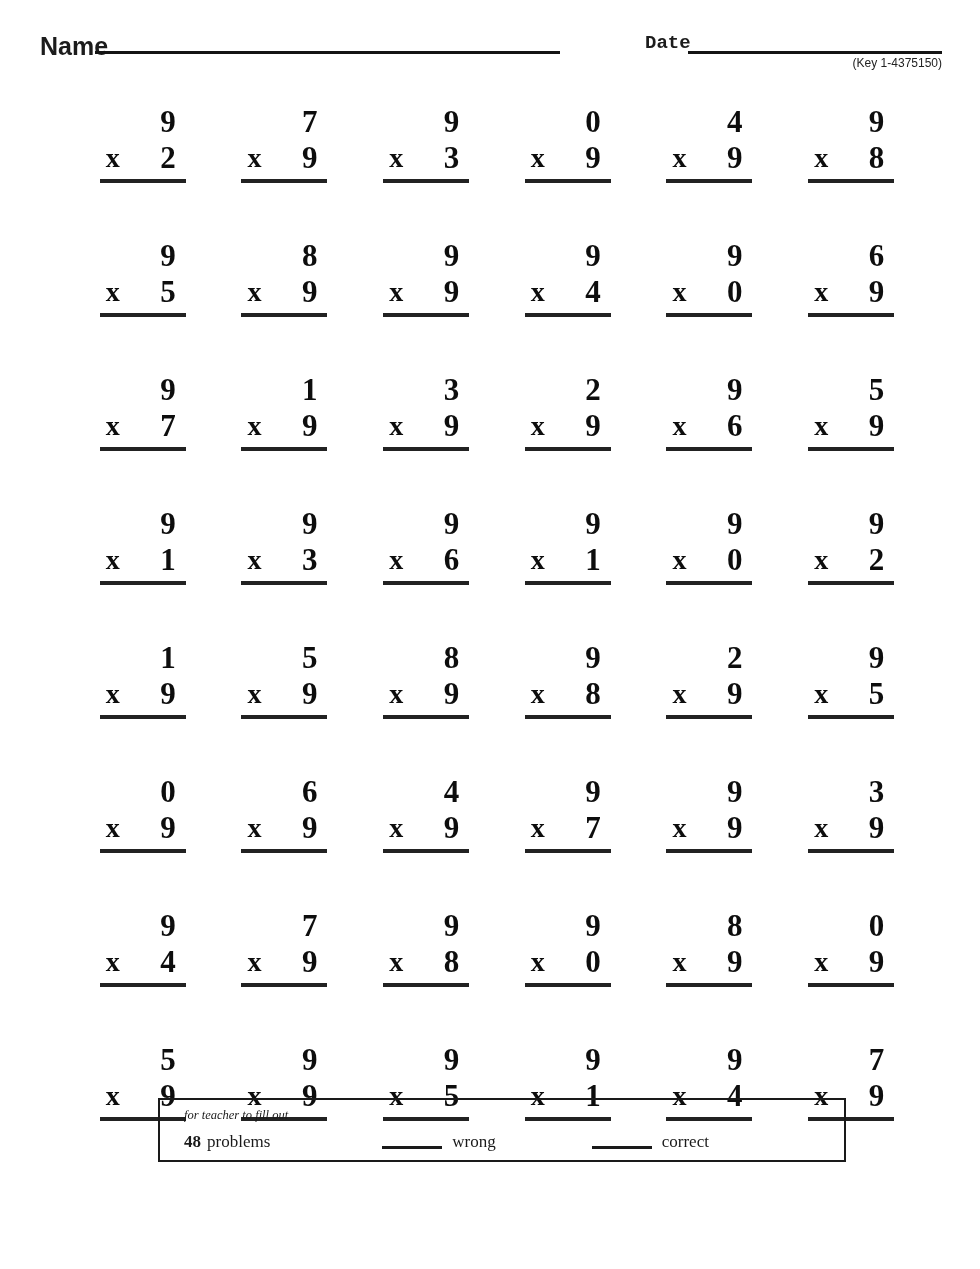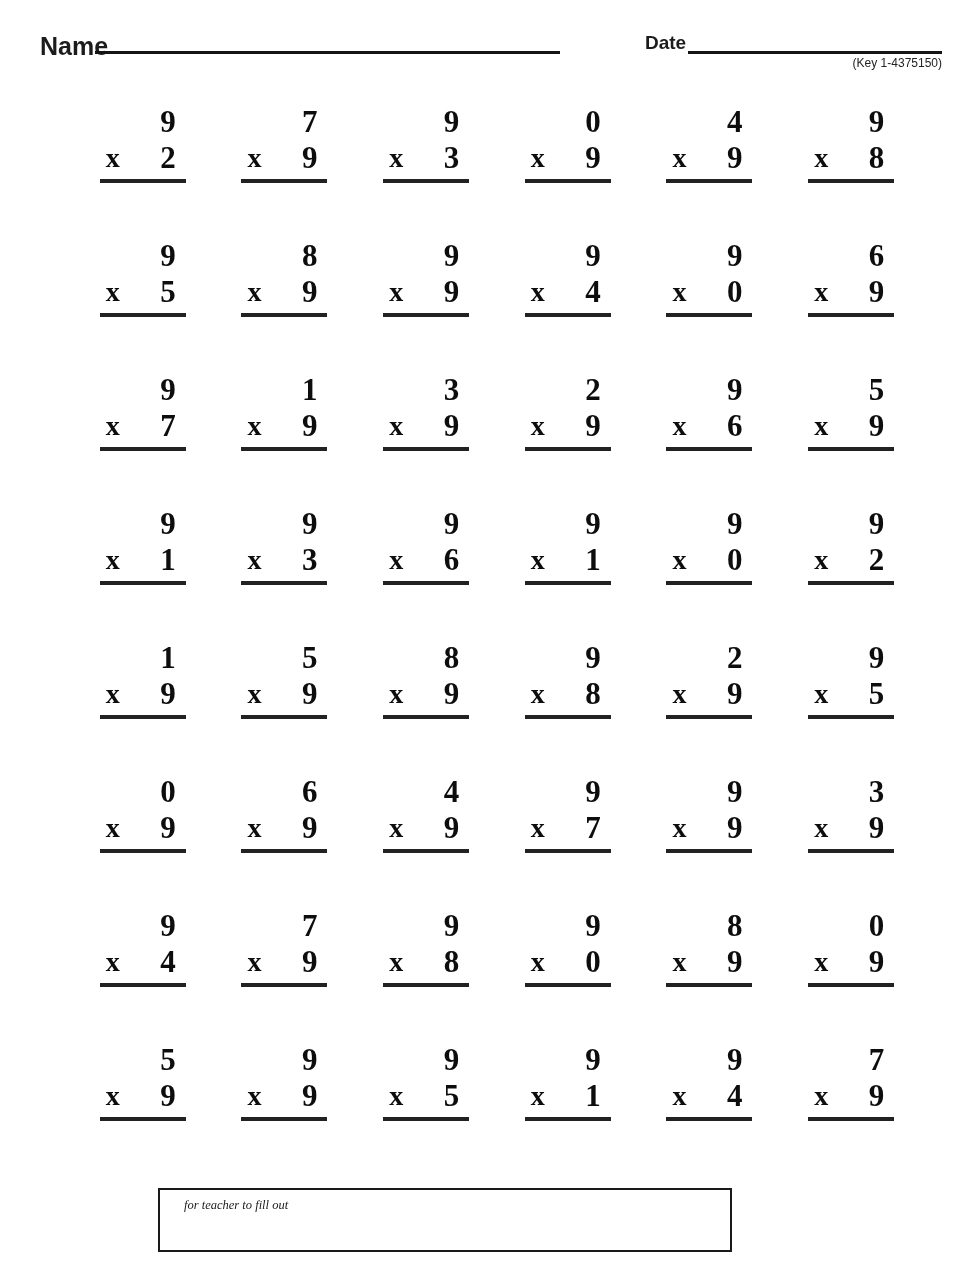--- a/index.html
+++ b/index.html
@@ -37,21 +37,21 @@
     position: absolute;
     left: 55px;
     top: 21px;
     width: 465px;
     border-bottom: 3px solid #141414;
   }
   .date-label {
     position: absolute;
     left: 605px;
     top: 2px;
-    font-family: Liberation Sans, sans-serif;
+    font-family: Liberation Mono, monospace;
     font-size: 19px;
     font-weight: bold;
     color: #1c1c1c;
   }
   .date-line {
     position: absolute;
     left: 648px;
     top: 21px;
     width: 254px;
     border-bottom: 3px solid #141414;
@@ -95,22 +95,22 @@
     padding: 0 10px 3px 6px;
   }
   .problem .op {
     font-size: 28px;
   }
 
   
   .footer-box {
     position: absolute;
     left: 158px;
-    top: 1188px;
-    width: 574px;
+    top: 1098px;
+    width: 688px;
     height: 64px;
     border: 2px solid #1a1a1a;
     box-sizing: border-box;
   }
   .teacher-note {
     position: absolute;
     left: 24px;
     top: 8px;
     font-style: italic;
     font-size: 12.5px;
@@ -529,13 +529,21 @@
     <div class="top">7</div>
     <div class="bottom">
       <span class="op">x</span>
       <span class="operand">9</span>
     </div>
   </div>
 </div>
 
 <div class="footer-box">
   <div class="teacher-note">for teacher to fill out</div>
+  <div class="score-row">
+    <span class="problem-count">48</span>
+    <span class="problems-label">problems</span>
+    <span class="score-line line-wrong"></span>
+    <span>wrong</span>
+    <span class="score-line line-correct"></span>
+    <span>correct</span>
+  </div>
 </div>
 
 </body></html>

